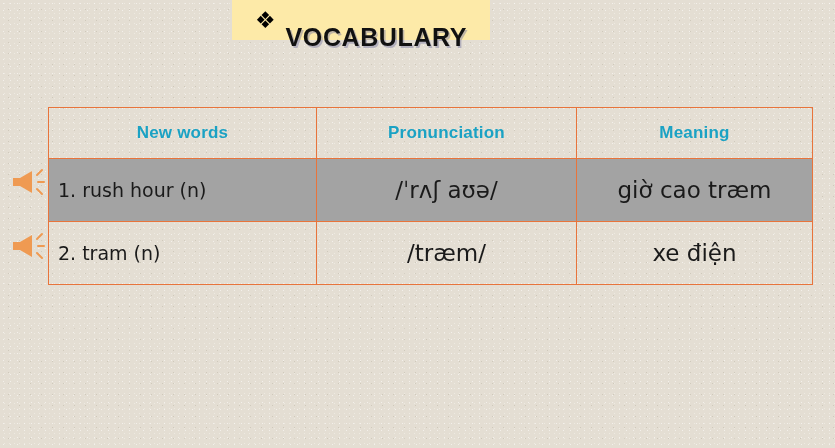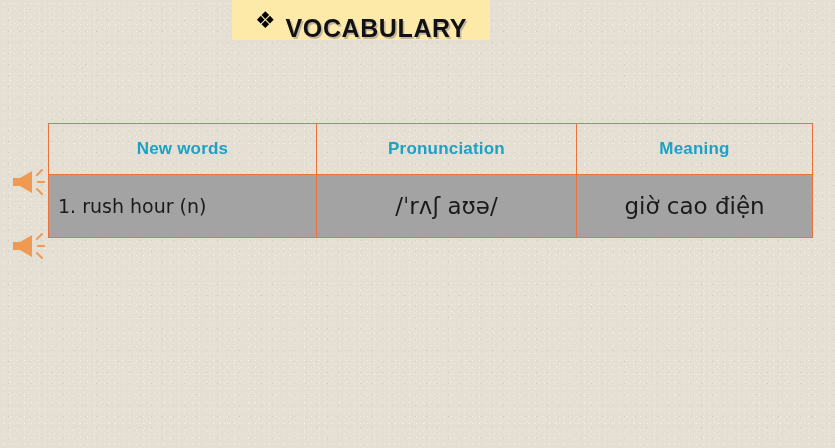--- a/index.html
+++ b/index.html
@@ -56,28 +56,28 @@
     top: 3px;
   }
   .title-text {
     font-family: "Liberation Sans", sans-serif;
     font-size: 25px;
     font-weight: bold;
     letter-spacing: 0.6px;
     color: #111111;
     text-shadow: 1.6px 1.6px 0 rgba(120,120,160,0.45);
     position: relative;
-    top: 11px;
+    top: 20px;
   }
 
   
   .vocab-table {
     position: absolute;
     left: 48px;
-    top: 123px;
+    top: 107px;
     width: 764px;
     border-collapse: collapse;
     table-layout: fixed;
   }
   .vocab-table td, .vocab-table th {
     border: 1.4px solid #e8743b;
     padding: 0;
     background: transparent;
   }
   .col-word   { width: 268px; }
@@ -175,18 +175,23 @@
         </th>
         <th>
           <span class="head-label">Meaning</span>
         </th>
       </tr>
     </thead>
     <tbody>
       <tr class="body-row row-highlight">
         <td class="cell-word">1. rush hour (n)</td>
         <td class="cell-pron">/ˈrʌʃ aʊə/</td>
-        <td class="cell-mean">giờ cao điện</td>
+        <td class="cell-mean">giờ cao træm</td>
+      </tr>
+      <tr class="body-row">
+        <td class="cell-word">2. tram (n)</td>
+        <td class="cell-pron">/træm/</td>
+        <td class="cell-mean">xe điện</td>
       </tr>
     </tbody>
   </table>
 
 </div>
 
 </body></html>

